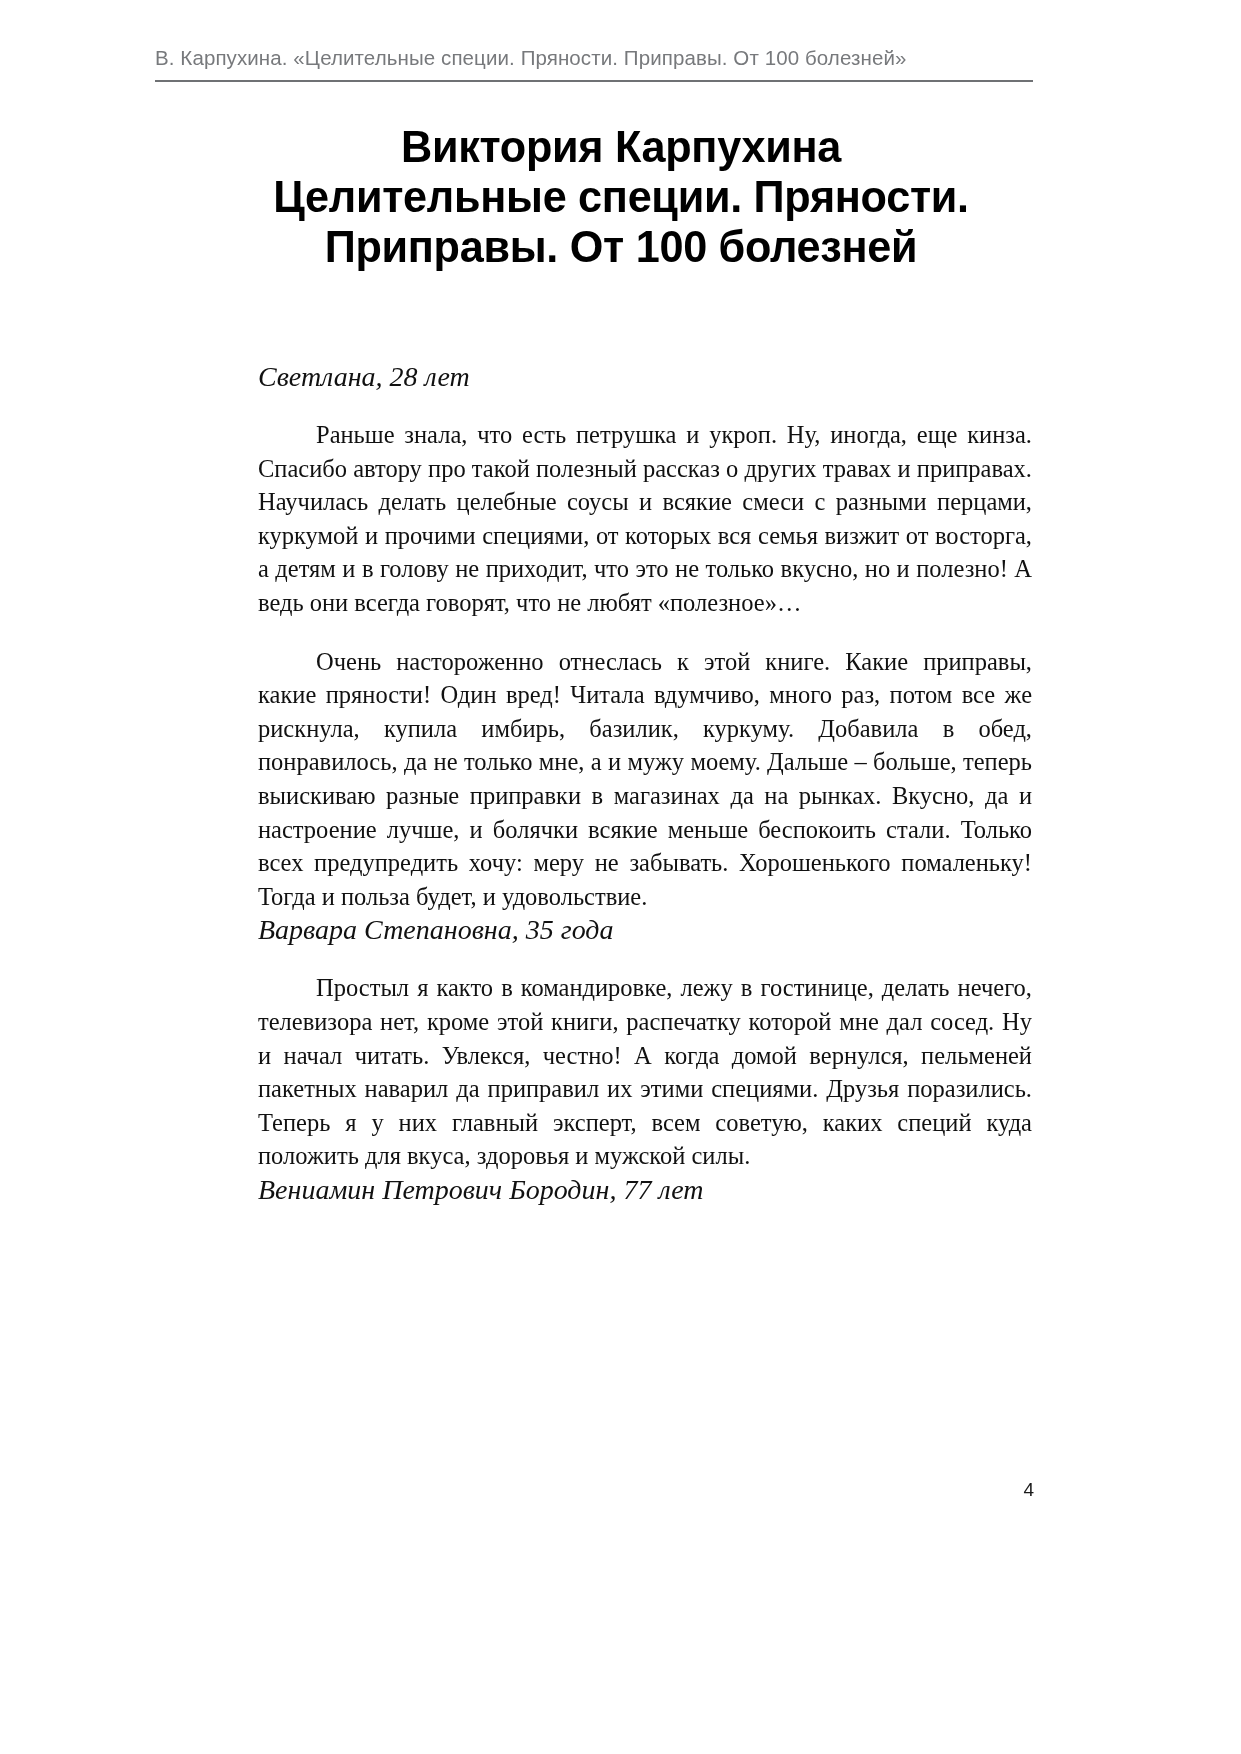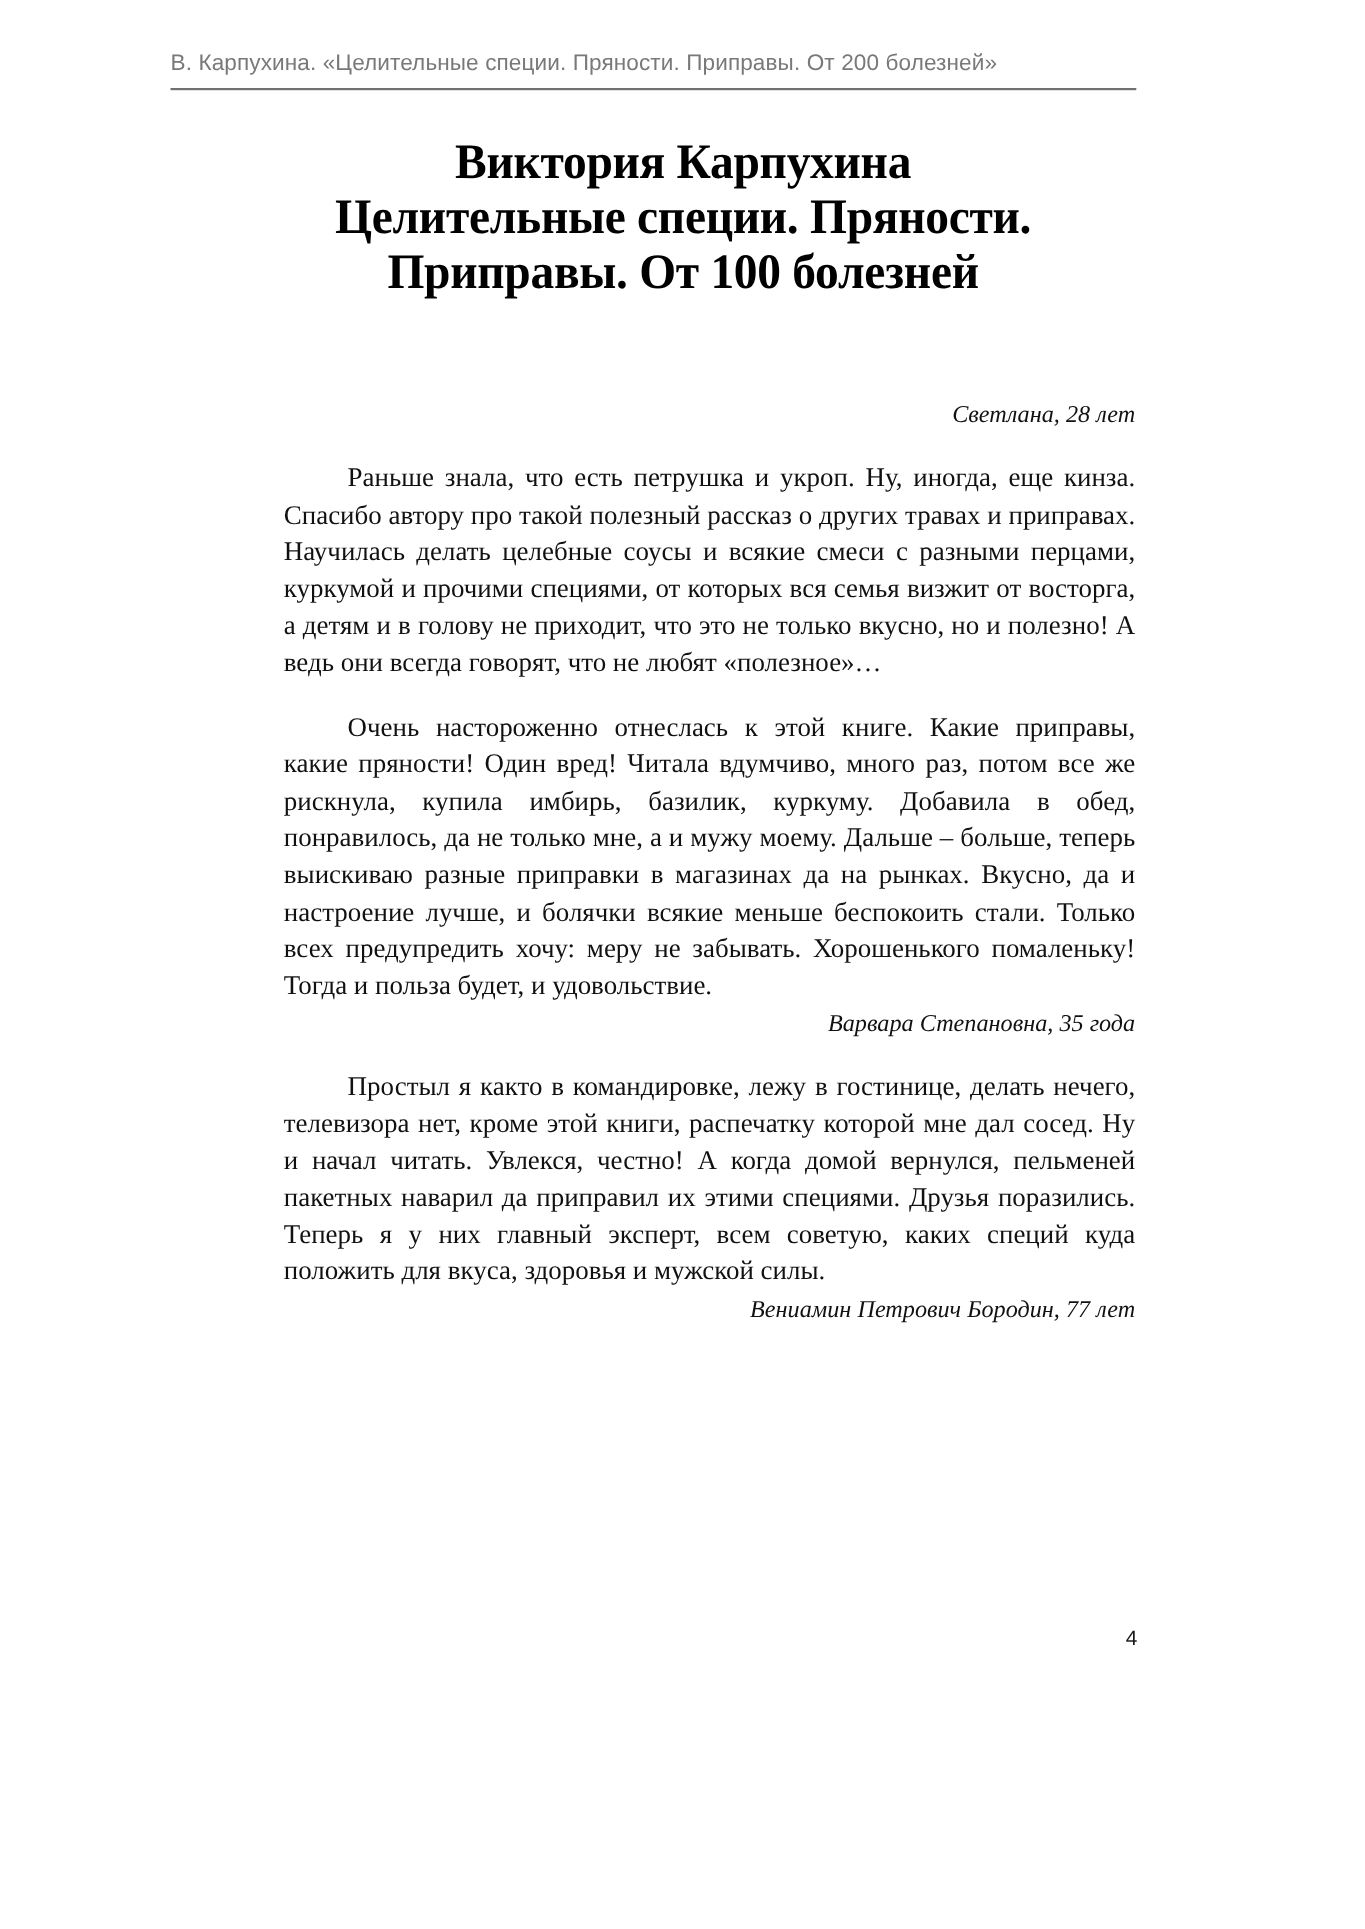--- a/index.html
+++ b/index.html
@@ -37,21 +37,21 @@
     background: #6f7174;
   }
 
   
   .title-block {
     position: absolute;
     left: 210px;
     top: 122px;
     width: 822px;
     text-align: center;
-    font-family: Liberation Serif, serif;
+    font-family: Liberation Sans, sans-serif;
     font-weight: bold;
     color: #000000;
   }
   .title-line {
     display: block;
     font-size: 45px;
     line-height: 50px;
     letter-spacing: -0.3px;
     transform: scaleX(0.96);
     transform-origin: center;
@@ -92,43 +92,43 @@
   .para {
     font-size: 24.5px;
     line-height: 33.6px;
     text-align: justify;
     text-align-last: left;
     text-indent: 58px;
     margin: 0;
     hyphens: none;
   }
   .attrib {
-    font-size: 22px;
+    font-size: 28px;
     line-height: 33px;
     font-style: italic;
     margin: 0;
-    text-align: right;
+    text-align: left;
   }
 
   
   .page-number {
     position: absolute;
     right: 207px;
     top: 1479px;
     font-family: "Liberation Sans", sans-serif;
     font-size: 19px;
     color: #1a1a1a;
   }
 </style>
 </head>
 <body>
 
 <div class="page">
 
-  <div class="running-header">В.  Карпухина.  «Целительные специи. Пряности. Приправы. От 200 болезней»</div>
+  <div class="running-header">В.  Карпухина.  «Целительные специи. Пряности. Приправы. От 100 болезней»</div>
 
   <div class="header-rule"></div>
 
   <div class="title-block">
     <span class="title-line">Виктория Карпухина</span>
     <span class="title-line">Целительные специи. Пряности.</span>
     <span class="title-line">Приправы. От 100 болезней</span>
   </div>
 
 

